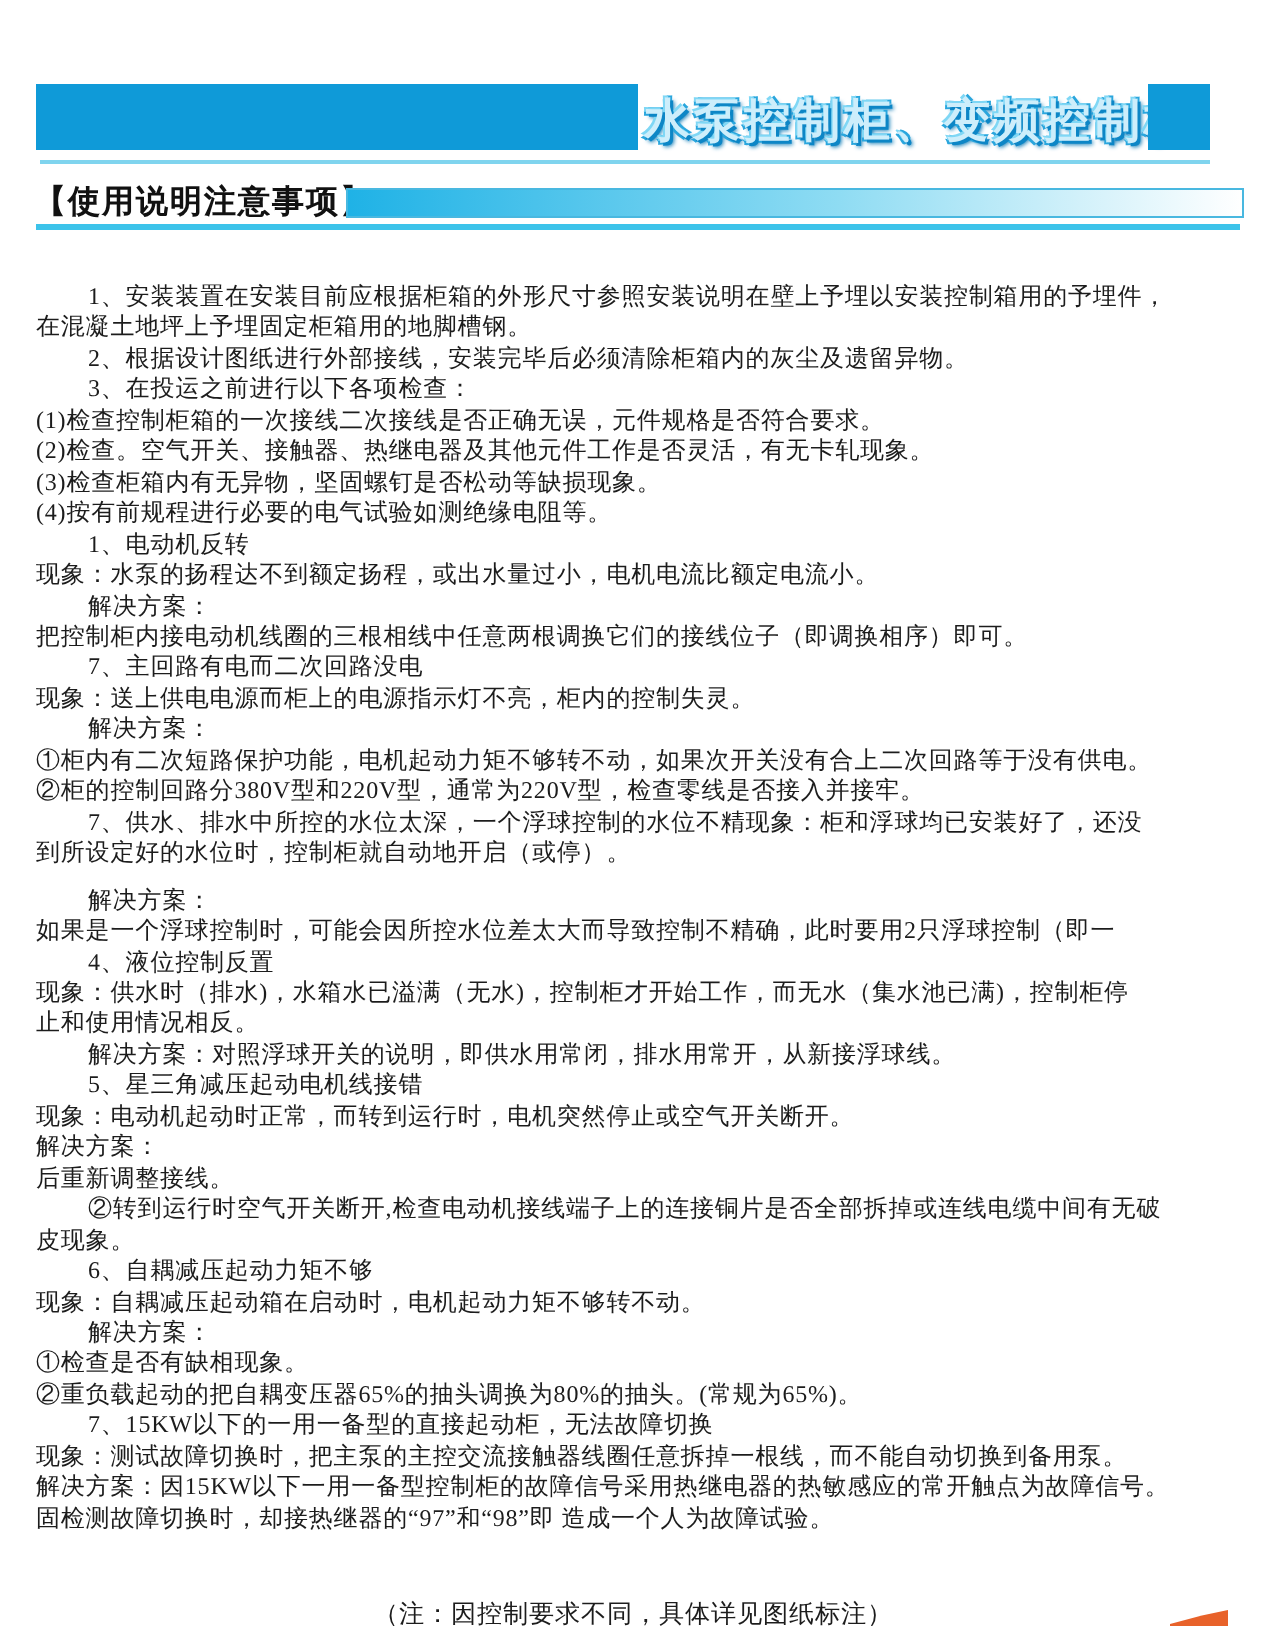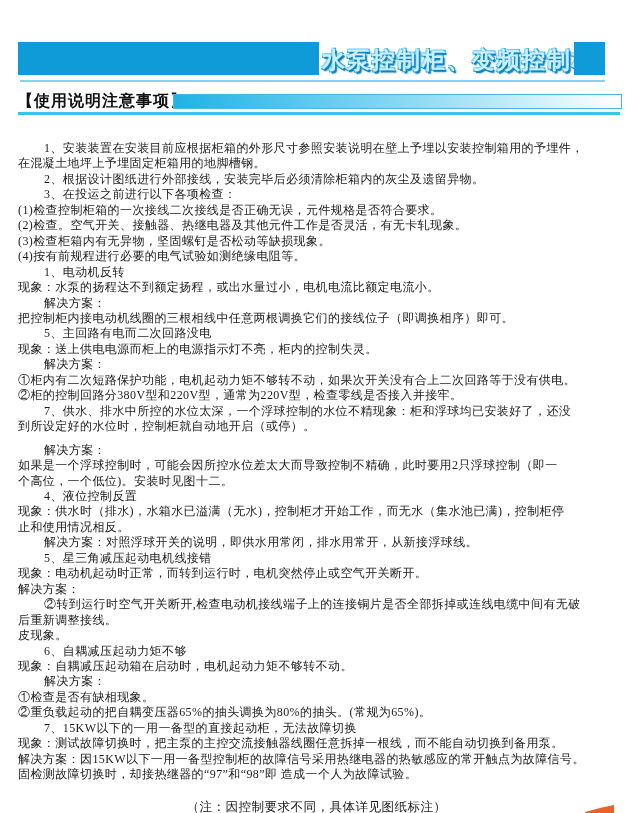--- a/index.html
+++ b/index.html
@@ -87,39 +87,38 @@
       <div class="line ind">2、根据设计图纸进行外部接线，安装完毕后必须清除柜箱内的灰尘及遗留异物。</div>
       <div class="line ind">3、在投运之前进行以下各项检查：</div>
       <div class="line">(1)检查控制柜箱的一次接线二次接线是否正确无误，元件规格是否符合要求。</div>
       <div class="line">(2)检查。空气开关、接触器、热继电器及其他元件工作是否灵活，有无卡轧现象。</div>
       <div class="line">(3)检查柜箱内有无异物，坚固螺钉是否松动等缺损现象。</div>
       <div class="line">(4)按有前规程进行必要的电气试验如测绝缘电阻等。</div>
       <div class="line ind">1、电动机反转</div>
       <div class="line">现象：水泵的扬程达不到额定扬程，或出水量过小，电机电流比额定电流小。</div>
       <div class="line ind">解决方案：</div>
       <div class="line">把控制柜内接电动机线圈的三根相线中任意两根调换它们的接线位子（即调换相序）即可。</div>
-      <div class="line ind">5、主回路有电而二次回路没电</div>
+      <div class="line ind">7、主回路有电而二次回路没电</div>
       <div class="line">现象：送上供电电源而柜上的电源指示灯不亮，柜内的控制失灵。</div>
       <div class="line ind">解决方案：</div>
       <div class="line">①柜内有二次短路保护功能，电机起动力矩不够转不动，如果次开关没有合上二次回路等于没有供电。</div>
       <div class="line">②柜的控制回路分380V型和220V型，通常为220V型，检查零线是否接入并接牢。</div>
       <div class="line ind">7、供水、排水中所控的水位太深，一个浮球控制的水位不精现象：柜和浮球均已安装好了，还没</div>
       <div class="line">到所设定好的水位时，控制柜就自动地开启（或停）。</div>
       <div class="line ind gap">解决方案：</div>
       <div class="line">如果是一个浮球控制时，可能会因所控水位差太大而导致控制不精确，此时要用2只浮球控制（即一</div>
-      <div class="line">个高位，一个低位)。安装时见图十二。</div>
       <div class="line ind">4、液位控制反置</div>
       <div class="line">现象：供水时（排水)，水箱水已溢满（无水)，控制柜才开始工作，而无水（集水池已满)，控制柜停</div>
       <div class="line">止和使用情况相反。</div>
       <div class="line ind">解决方案：对照浮球开关的说明，即供水用常闭，排水用常开，从新接浮球线。</div>
       <div class="line ind">5、星三角减压起动电机线接错</div>
       <div class="line">现象：电动机起动时正常，而转到运行时，电机突然停止或空气开关断开。</div>
       <div class="line">解决方案：</div>
+      <div class="line">后重新调整接线。</div>
       <div class="line ind">②转到运行时空气开关断开,检查电动机接线端子上的连接铜片是否全部拆掉或连线电缆中间有无破</div>
-      <div class="line">后重新调整接线。</div>
       <div class="line">皮现象。</div>
       <div class="line ind">6、自耦减压起动力矩不够</div>
       <div class="line">现象：自耦减压起动箱在启动时，电机起动力矩不够转不动。</div>
       <div class="line ind">解决方案：</div>
       <div class="line">①检查是否有缺相现象。</div>
       <div class="line">②重负载起动的把自耦变压器65%的抽头调换为80%的抽头。(常规为65%)。</div>
       <div class="line ind">7、15KW以下的一用一备型的直接起动柜，无法故障切换</div>
       <div class="line">现象：测试故障切换时，把主泵的主控交流接触器线圈任意拆掉一根线，而不能自动切换到备用泵。</div>
       <div class="line">解决方案：因15KW以下一用一备型控制柜的故障信号采用热继电器的热敏感应的常开触点为故障信号。</div>
       <div class="line">固检测故障切换时，却接热继器的“97”和“98”即 造成一个人为故障试验。</div>

